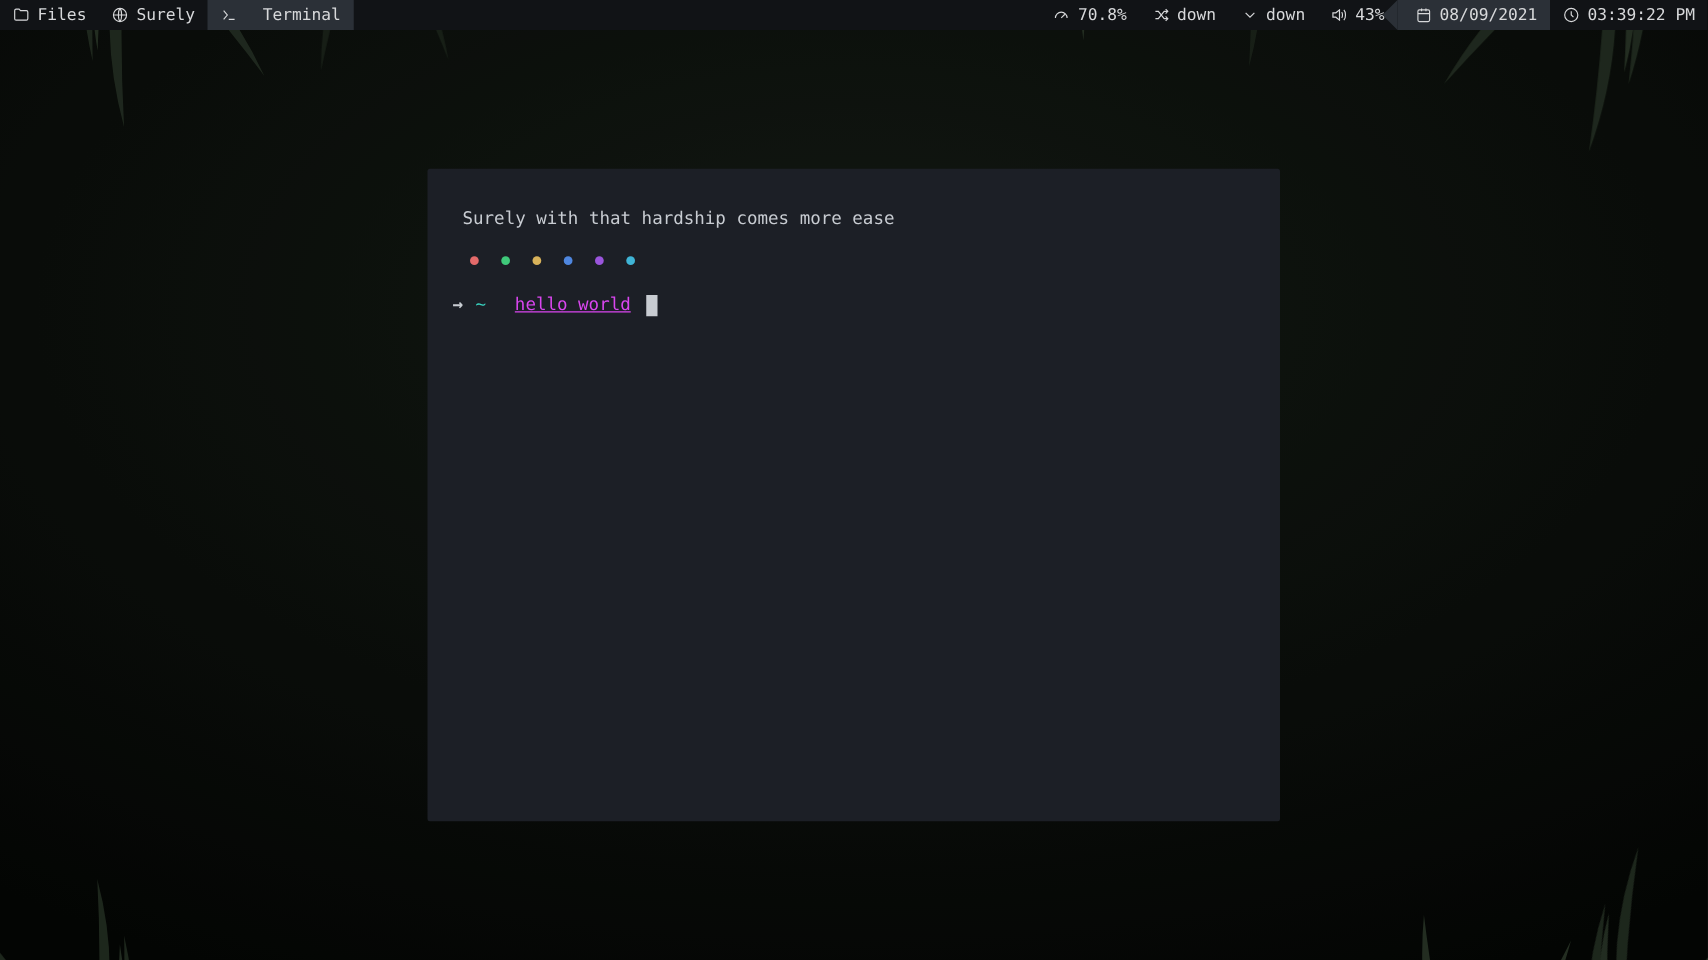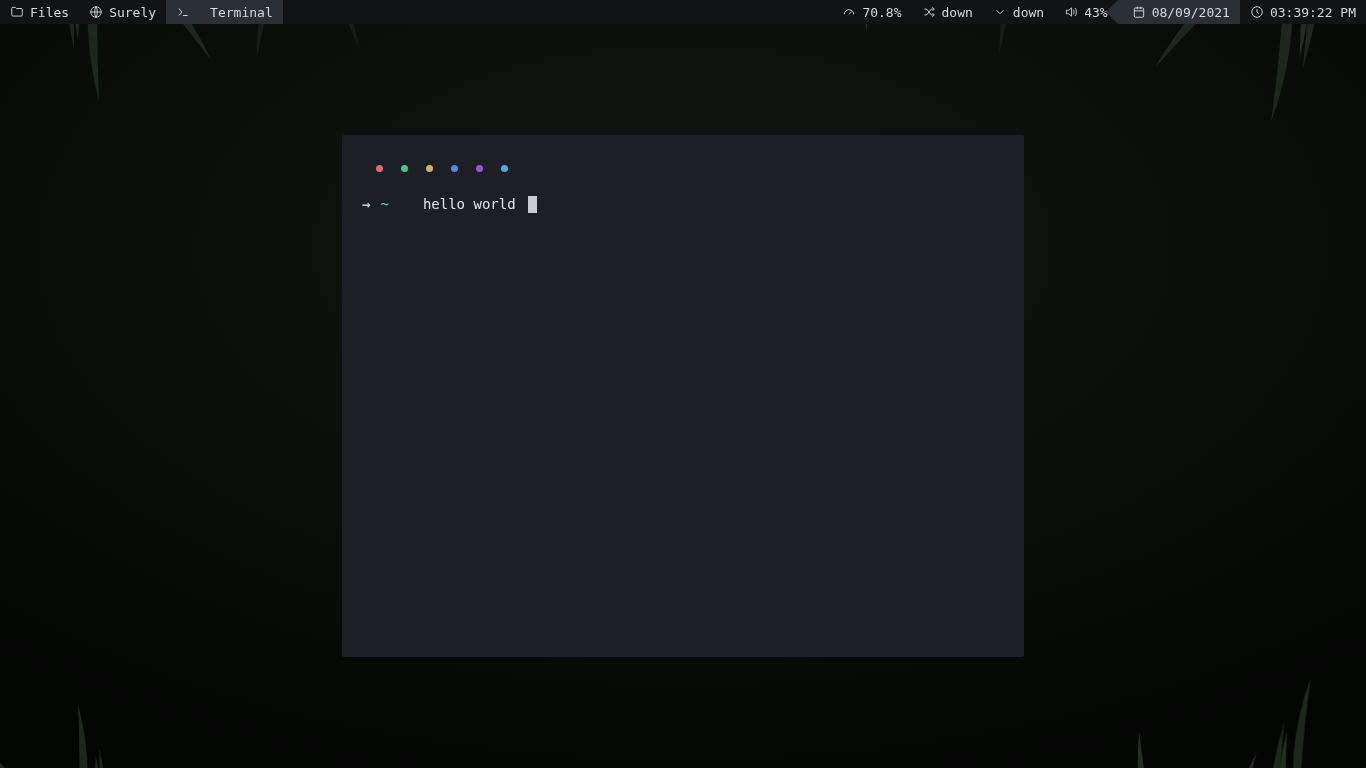--- a/index.html
+++ b/index.html
@@ -110,21 +110,21 @@
     border-radius: 50%;
   }
   .terminal .prompt-line {
     display: flex;
     align-items: center;
     gap: 10px;
     white-space: pre;
   }
   .terminal .arrow { color: #c8ccd2; font-weight: bold; }
   .terminal .tilde { color: #39d6c2; }
-  .terminal .cmd { color: #e5e5e5; margin-left: 24px; }
+  .terminal .cmd { color: #d946ef; margin-left: 13px; text-decoration: underline; }
   .terminal .cursor {
     display: inline-block;
     width: 9px; height: 17px;
     background: #c8ccd2;
     margin-left: 2px;
     vertical-align: -3px;
   }
 
 </style>
 </head>
@@ -288,20 +288,21 @@
       <use href="#frond" transform="translate(820,-120) rotate(190) scale(1.6)" fill="#45563f"></use>
       <use href="#frond" transform="translate(520,-110) rotate(170) scale(1.3)"></use>
       <use href="#frond" transform="translate(1180,820) rotate(10)  scale(1.4)"></use>
     </g>
 
     <rect width="1366" height="744" fill="black" opacity="0.25"></rect>
   </svg>
 </div>
 
 <div class="terminal">
+  <div class="motd">Surely with that hardship comes more ease</div>
 
   <div class="palette">
     <span class="dot" style="background: rgb(228, 106, 106);"></span>
     <span class="dot" style="background: rgb(63, 201, 122);"></span>
     <span class="dot" style="background: rgb(216, 178, 90);"></span>
     <span class="dot" style="background: rgb(79, 135, 224);"></span>
     <span class="dot" style="background: rgb(154, 85, 220);"></span>
     <span class="dot" style="background: rgb(63, 180, 214);"></span>
   </div>
 

